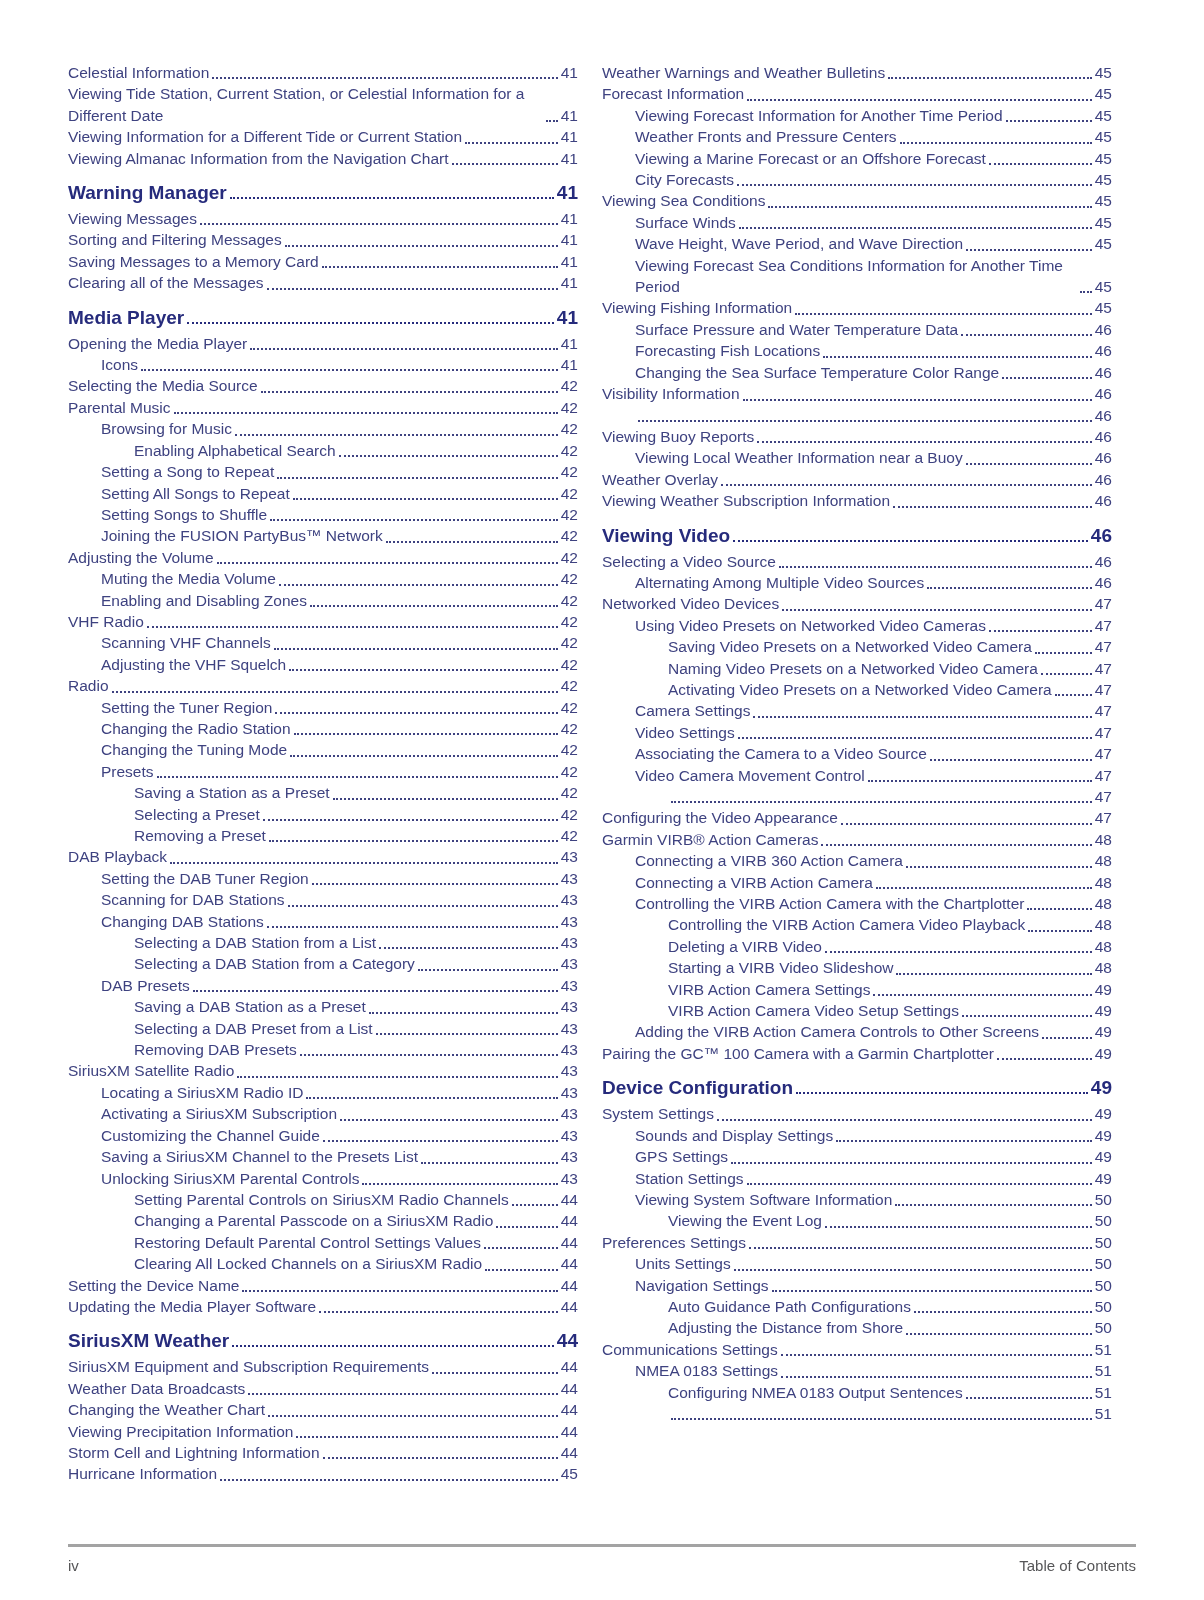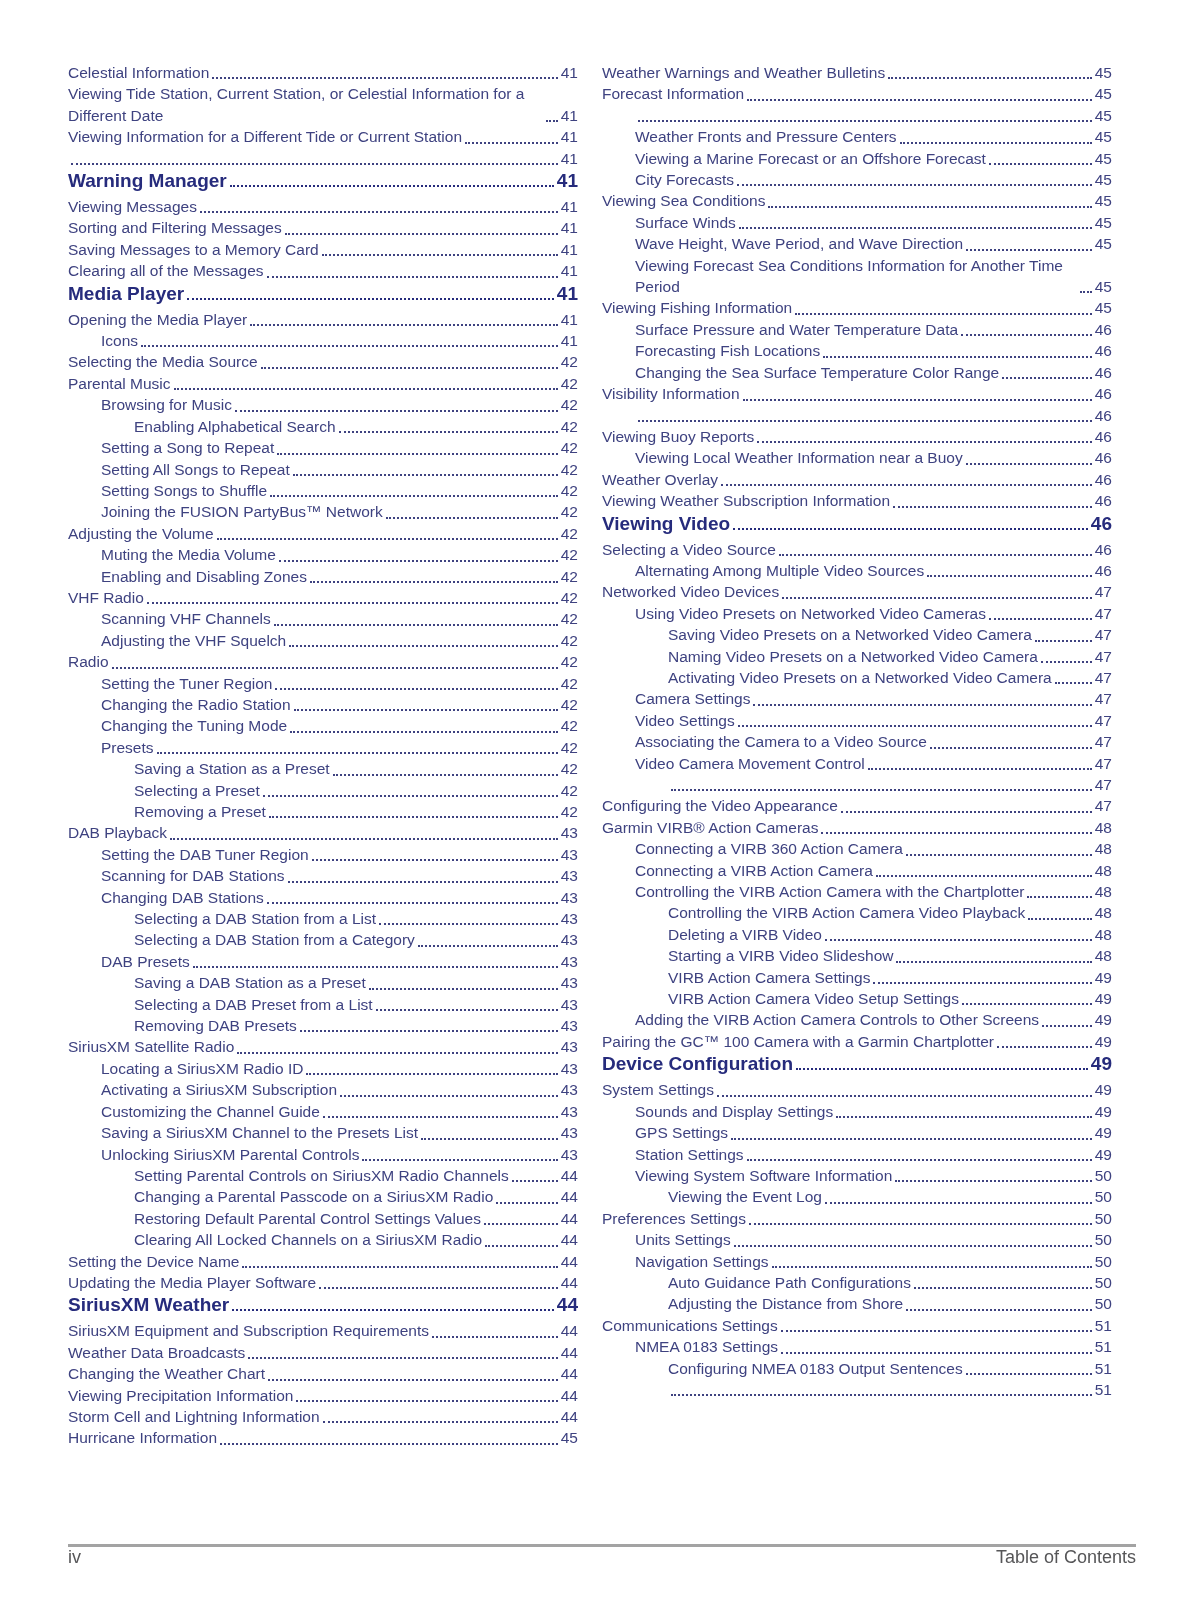--- a/index.html
+++ b/index.html
@@ -33,35 +33,35 @@
     border-bottom:2px dotted var(--ink);
     margin:0 3px 4px 3px;
   }
   .entry .pg{flex:none;}
   .lv1{padding-left:33px;}
   .lv2{padding-left:66px;}
   .heading{
     color:var(--head);
     font-weight:bold;
     font-size:19px;line-height:23px;
-    margin:0 0 4px 0;
+    margin:12px 0 4px 0;
   }
   .heading .leader{
     border-bottom:2.5px dotted var(--head);
     margin-bottom:5px;
   }
   .footer{
     position:absolute;left:68px;top:1544px;width:1068px;
   }
   .footer .rule{height:3px;background:var(--rule);}
   .footer .frow{
     display:flex;justify-content:space-between;
-    margin-top:0;
+    margin-top:9px;
     color:var(--footer-ink);
-    font-size:18px;line-height:20px;
+    font-size:15px;line-height:20px;
   }
 </style>
 </head>
 <body>
 
 <div class="page">
   <div class="columns">
     <div class="col">
         <div class="entry lv0">
           <span class="t">Celestial Information</span>
@@ -72,20 +72,21 @@
           <span class="t">Viewing Tide Station, Current Station, or Celestial Information for a Different Date</span>
           <span class="leader"></span>
           <span class="pg">41</span>
         </div>
         <div class="entry lv0">
           <span class="t">Viewing Information for a Different Tide or Current Station</span>
           <span class="leader"></span>
           <span class="pg">41</span>
         </div>
         <div class="entry lv0">
+          <span class="t">Viewing Almanac Information from the Navigation Chart</span>
           <span class="leader"></span>
           <span class="pg">41</span>
         </div>
         <div class="entry lv0 heading">
           <span class="t">Warning Manager</span>
           <span class="leader"></span>
           <span class="pg">41</span>
         </div>
         <div class="entry lv0">
           <span class="t">Viewing Messages</span>
@@ -383,20 +384,21 @@
           <span class="t">Weather Warnings and Weather Bulletins</span>
           <span class="leader"></span>
           <span class="pg">45</span>
         </div>
         <div class="entry lv0">
           <span class="t">Forecast Information</span>
           <span class="leader"></span>
           <span class="pg">45</span>
         </div>
         <div class="entry lv1">
+          <span class="t">Viewing Forecast Information for Another Time Period</span>
           <span class="leader"></span>
           <span class="pg">45</span>
         </div>
         <div class="entry lv1">
           <span class="t">Weather Fronts and Pressure Centers</span>
           <span class="leader"></span>
           <span class="pg">45</span>
         </div>
         <div class="entry lv1">
           <span class="t">Viewing a Marine Forecast or an Offshore Forecast</span>

